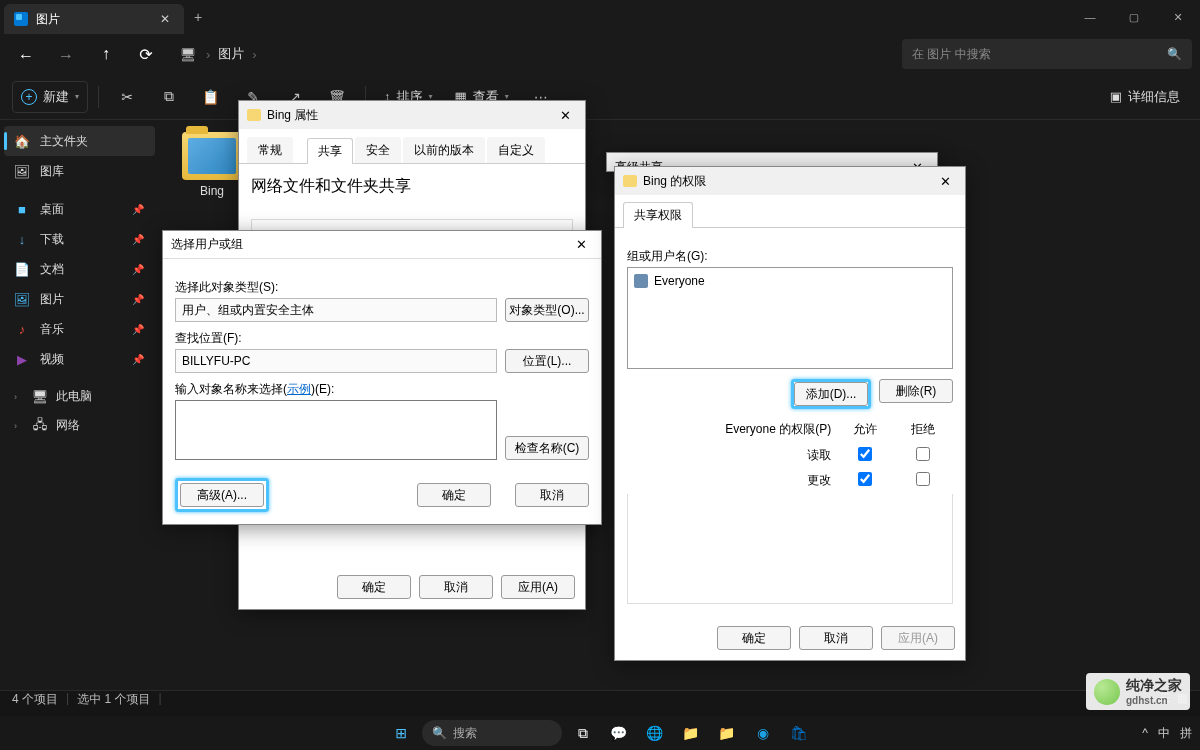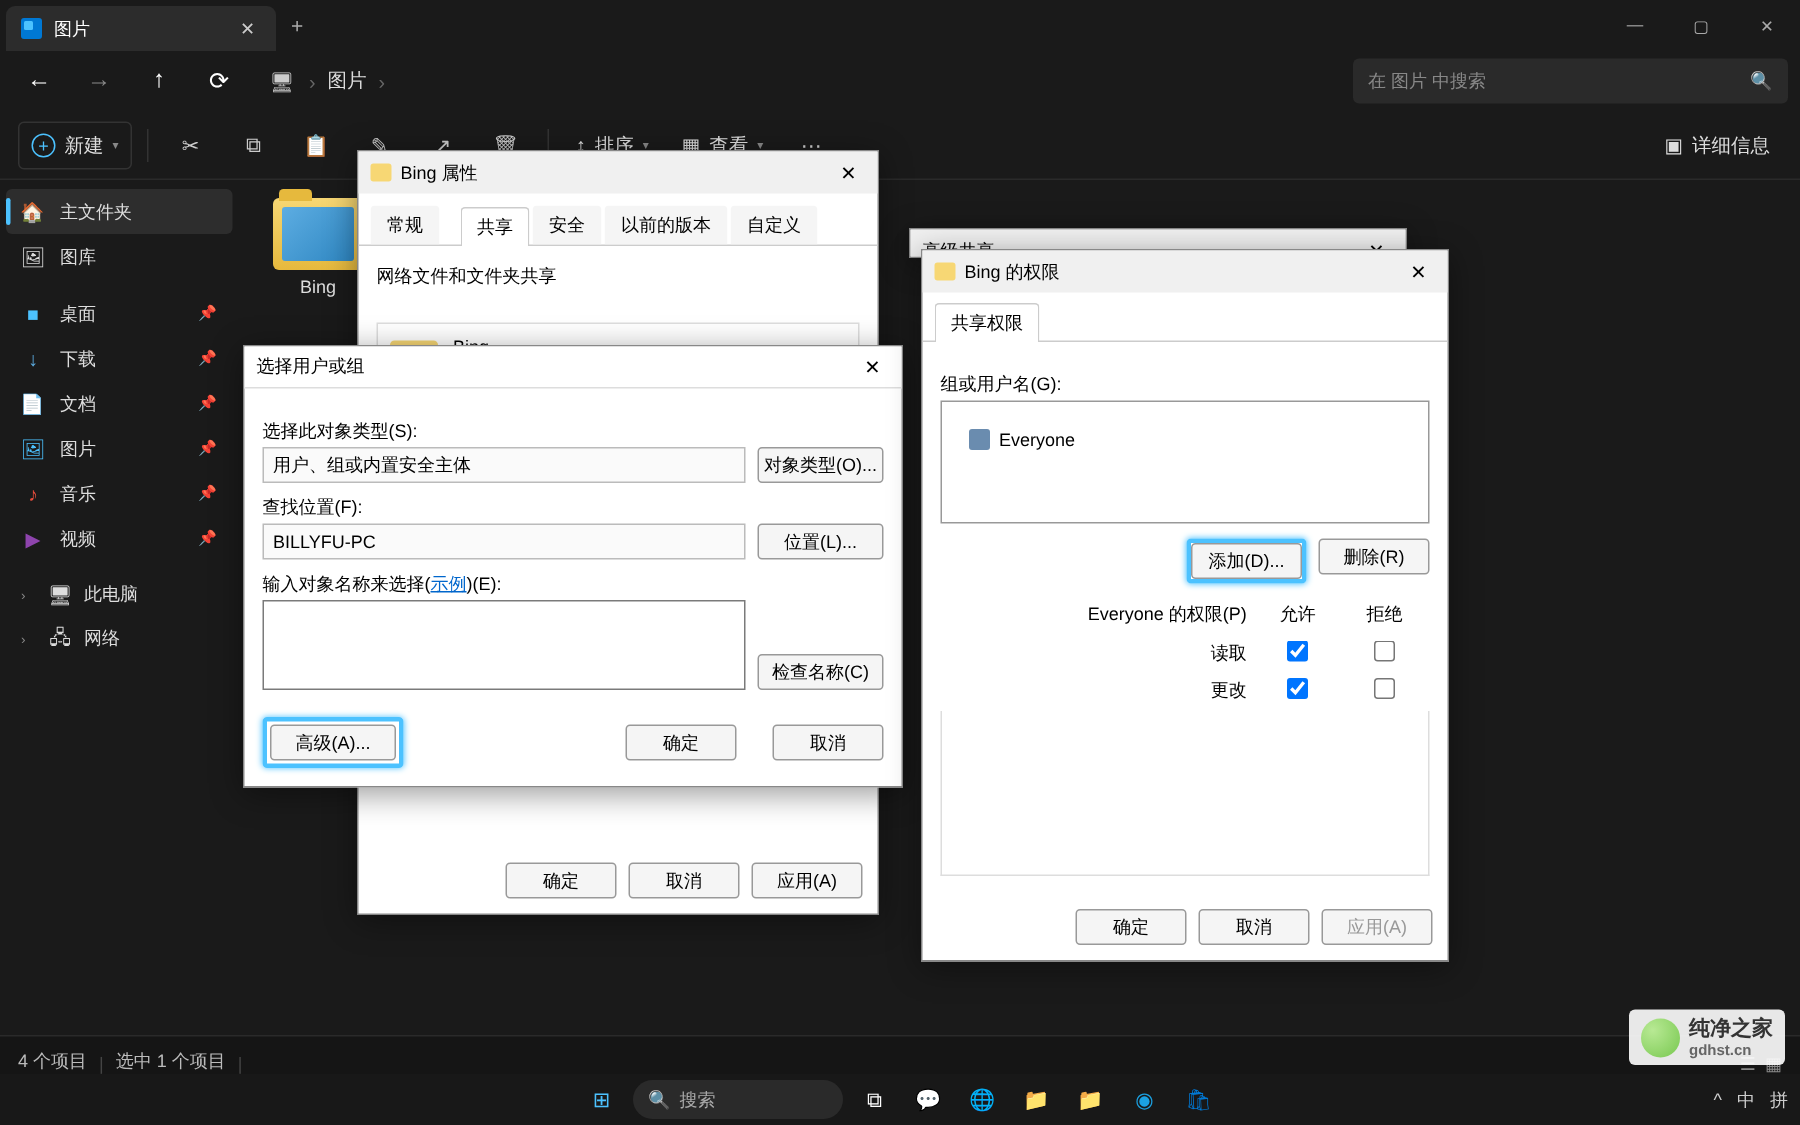--- a/index.html
+++ b/index.html
@@ -48,40 +48,40 @@
 .side-chev { color: #888; font-size: 9px; width: 10px; }
 
 .content { flex: 1; background: #1a1a1a; padding: 12px; display: flex; gap: 16px; align-items: flex-start; }
 .folder-item { display: flex; flex-direction: column; align-items: center; gap: 4px; width: 80px; cursor: pointer; }
 .folder-icon { width: 60px; height: 48px; background: linear-gradient(#f7d774, #e6b93d); border-radius: 4px; position: relative; }
 .folder-icon::before { content: ""; position: absolute; top: -6px; left: 4px; width: 22px; height: 8px; background: #e6b93d; border-radius: 3px 3px 0 0; }
 .folder-thumb { position: absolute; inset: 6px; background: linear-gradient(135deg, #5dade2, #2e86c1); border-radius: 2px; }
 .folder-label { font-size: 12px; color: #ddd; }
 
 
-.statusbar { height: 26px; background: #151515; display: flex; align-items: flex-end; padding: 0 12px; font-size: 12px; color: #bbb; gap: 8px; border-top: 1px solid #2a2a2a; }
+.statusbar { height: 26px; background: #151515; display: flex; align-items: flex-start; padding: 0 12px; font-size: 12px; color: #bbb; gap: 8px; border-top: 1px solid #2a2a2a; }
 .status-sep { color: #444; }
 .view-icons { margin-left: auto; display: flex; gap: 6px; color: #888; }
 
 
 .taskbar { position: absolute; bottom: 0; left: 0; right: 0; height: 34px; background: #181818; display: flex; align-items: center; justify-content: center; gap: 6px; }
 .tb-item { width: 30px; height: 30px; display: flex; align-items: center; justify-content: center; border-radius: 4px; cursor: pointer; font-size: 14px; }
 .tb-search { background: #2a2a2a; width: 140px; height: 26px; border-radius: 14px; display: flex; align-items: center; padding: 0 10px; font-size: 12px; color: #aaa; gap: 6px; }
 .tray { position: absolute; right: 8px; display: flex; align-items: center; gap: 10px; font-size: 12px; color: #ccc; }
 
 
 .dialog { position: absolute; background: #fff; color: #000; border: 1px solid #888; box-shadow: 0 4px 20px rgba(0,0,0,0.4); font-size: 12px; }
 .dlg-title { height: 28px; background: #f0f0f0; display: flex; align-items: center; padding: 0 8px; gap: 6px; }
 .dlg-title .fico { width: 14px; height: 12px; background: #f7d774; border-radius: 2px; }
 .dlg-close { margin-left: auto; cursor: pointer; padding: 2px 6px; font-size: 13px; }
 .dlg-tabs { display: flex; gap: 2px; padding: 8px 8px 0; border-bottom: 1px solid #ccc; }
 .dlg-tab { padding: 4px 10px; border: 1px solid transparent; border-bottom: none; cursor: pointer; border-radius: 3px 3px 0 0; background: #f5f5f5; }
 .dlg-tab.active { background: #fff; border-color: #ccc; position: relative; top: 1px; margin-left: 12px; }
 .dlg-body { padding: 12px; }
-.dlg-section-title { font-size: 12px; margin-bottom: 22px; }
+.dlg-section-title { font-size: 16px; margin-bottom: 22px; }
 .dlg-folder-row { border: 1px solid #ddd; padding: 8px; display: flex; gap: 10px; align-items: center; margin-bottom: 10px; }
 .dlg-folder-row .fico { width: 32px; height: 26px; background: #f7d774; border-radius: 3px; }
 .dlg-btns { display: flex; gap: 8px; justify-content: flex-end; padding: 10px; }
 .win-btn { min-width: 74px; height: 24px; border: 1px solid #999; background: #f5f5f5; font-size: 12px; cursor: pointer; border-radius: 3px; }
 .win-btn:disabled { color: #999; }
 .highlight-box { border: 3px solid #4cc2ff; border-radius: 3px; box-shadow: 0 0 4px #4cc2ff; }
 
 
 .dlg2 { left: 162px; top: 230px; width: 440px; }
 .dlg2 .dlg-title { background: #fff; border-bottom: 1px solid #ddd; font-weight: 500; }
@@ -89,21 +89,21 @@
 .field-input { width: 100%; height: 24px; border: 1px solid #bbb; padding: 2px 6px; background: #fafafa; display: flex; align-items: center; font-size: 12px; }
 .field-row { display: flex; gap: 8px; align-items: flex-end; }
 .field-row .field-wrap { flex: 1; }
 .textarea-box { width: 100%; height: 60px; border: 1px solid #7a7a7a; background: #fff; padding: 4px; }
 .link { color: #0066cc; text-decoration: underline; cursor: pointer; }
 
 
 .dlg3 { left: 614px; top: 166px; width: 352px; }
 .perm-tabs { border-bottom: 1px solid #ccc; padding: 6px 8px 0; }
 .perm-tab { display: inline-block; padding: 4px 10px; border: 1px solid #ccc; border-bottom: none; background: #fff; border-radius: 3px 3px 0 0; position: relative; top: 1px; font-size: 12px; }
-.listbox { border: 1px solid #999; height: 82px; background: #fff; padding: 16px; overflow: auto; }
+.listbox { border: 1px solid #999; height: 102px; background: #fff; padding: 4px; overflow: auto; }
 .list-item { display: flex; align-items: center; gap: 6px; padding: 2px; }
 .user-ico { width: 14px; height: 14px; background: #6a8caf; border-radius: 2px; }
 .perm-table { width: 100%; margin-top: 6px; }
 .perm-table th { font-weight: normal; text-align: center; padding: 4px; font-size: 12px; }
 .perm-table td { padding: 3px 4px; font-size: 12px; }
 .perm-table .lbl { text-align: right; padding-left: 8px; }
 .cb { width: 14px; height: 14px; cursor: pointer; }
 
 
 .dlg4 { left: 606px; top: 152px; width: 332px; height: 20px; overflow: hidden; }

